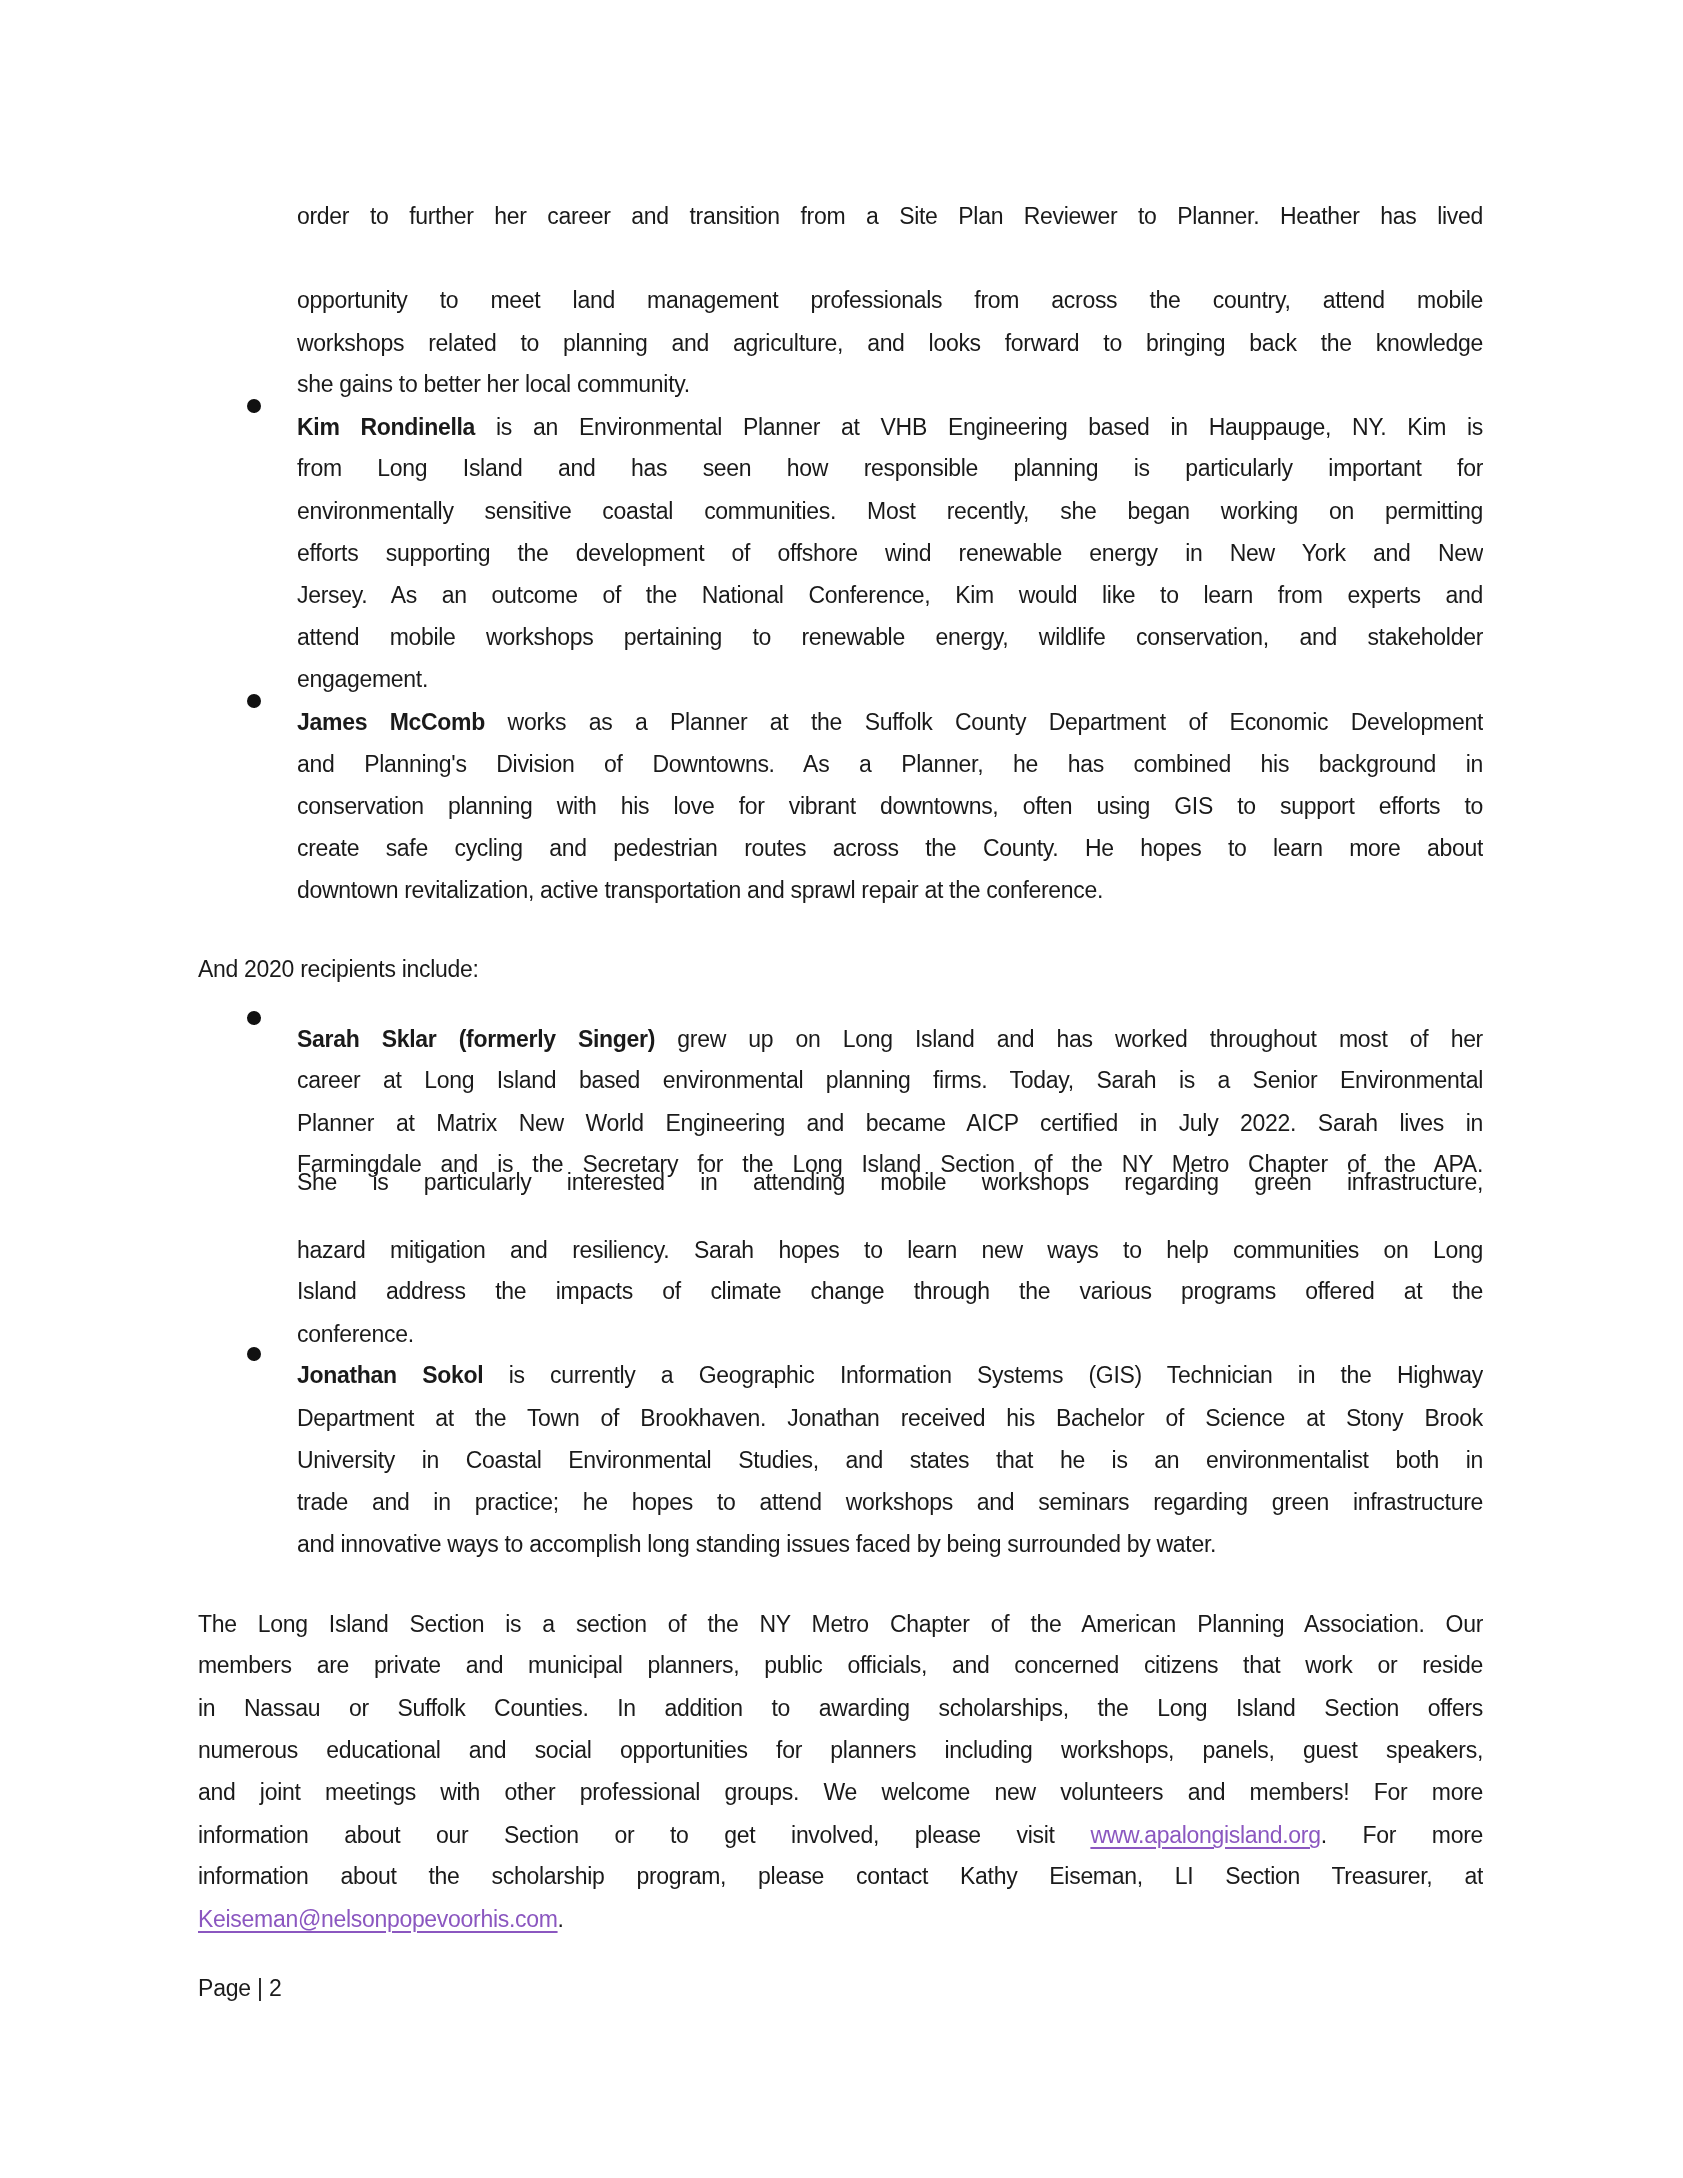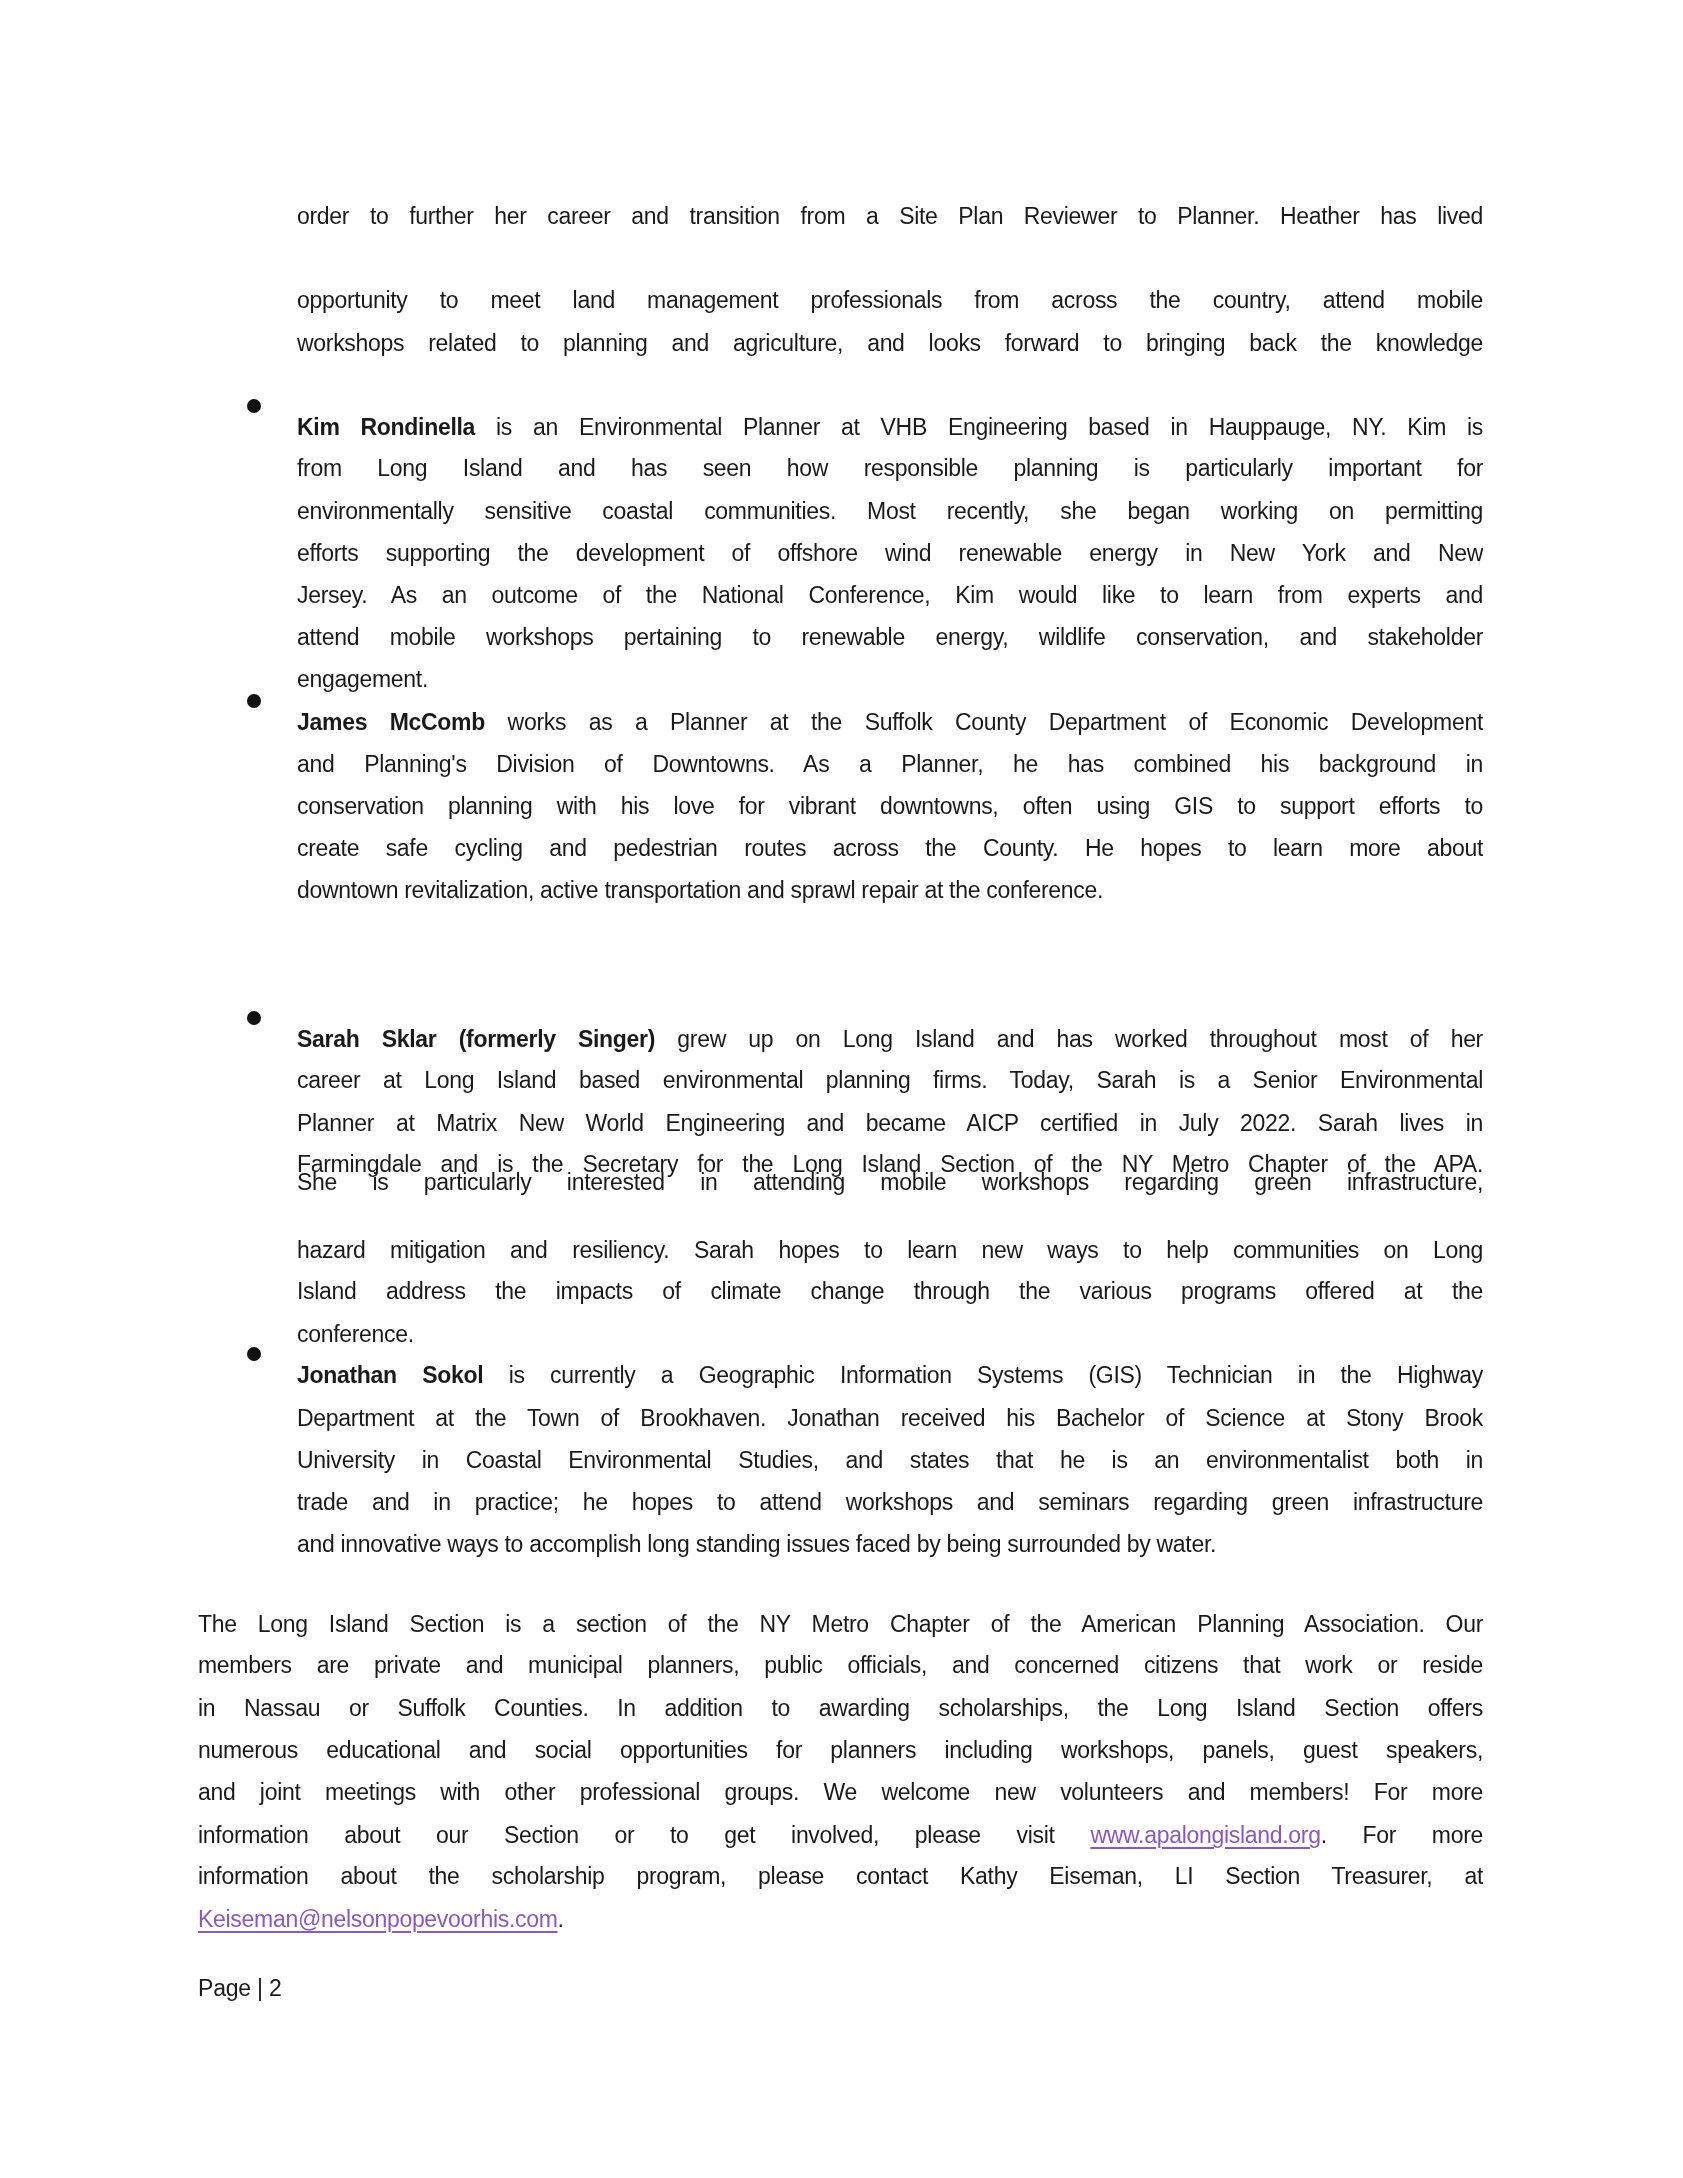--- a/index.html
+++ b/index.html
@@ -17,20 +17,21 @@
   .footer { position: absolute; left: 198px; font-size: 23px; line-height: 42px; height: 42px; letter-spacing: -0.2px; }
 </style>
 </head>
 <body>
 
 <div class="page" style="color: rgb(26, 26, 26);">
 
   <div class="line j in" style="top:195px">order to further her career and transition from a Site Plan Reviewer to Planner.  Heather has lived</div>
   <div class="line j in" style="top:279px">opportunity to meet land management professionals from across the country, attend mobile</div>
   <div class="line j in" style="top:322px">workshops related to planning and agriculture, and looks forward to bringing back the knowledge</div>
+  <div class="line in" style="top:363px">she gains to better her local community.</div>
 
   <div>
     <div class="bullet" style="top:399px"></div>
     <div class="line j in" style="top:406px"><b>Kim Rondinella</b><span> is an Environmental Planner at VHB Engineering based in Hauppauge, NY.  Kim is</span></div>
     <div class="line j in" style="top:447px">from Long Island and has seen how responsible planning is particularly important for</div>
     <div class="line j in" style="top:490px">environmentally sensitive coastal communities.  Most recently, she began working on permitting</div>
     <div class="line j in" style="top:532px">efforts supporting the development of offshore wind renewable energy in New York and New</div>
     <div class="line j in" style="top:574px">Jersey.  As an outcome of the National Conference, Kim would like to learn from experts and</div>
     <div class="line j in" style="top:616px">attend mobile workshops pertaining to renewable energy, wildlife conservation, and stakeholder</div>
     <div class="line in" style="top:658px">engagement.</div>
@@ -38,20 +39,21 @@
 
   <div>
     <div class="bullet" style="top:694px"></div>
     <div class="line j in" style="top:701px"><b>James McComb</b><span> works as a Planner at the Suffolk County Department of Economic Development</span></div>
     <div class="line j in" style="top:743px">and Planning's Division of Downtowns.  As a Planner, he has combined his background in</div>
     <div class="line j in" style="top:785px">conservation planning with his love for vibrant downtowns, often using GIS to support efforts to</div>
     <div class="line j in" style="top:827px">create safe cycling and pedestrian routes across the County.  He hopes to learn more about</div>
     <div class="line in" style="top:869px">downtown revitalization, active transportation and sprawl repair at the conference.</div>
   </div>
 
+  <div class="line out" style="top:948px">And 2020 recipients include:</div>
 
   <div>
     <div class="bullet" style="top:1011px"></div>
     <div class="line j in" style="top:1018px"><b>Sarah Sklar (formerly Singer)</b><span> grew up on Long Island and has worked throughout most of her</span></div>
     <div class="line j in" style="top:1059px">career at Long Island based environmental planning firms.  Today, Sarah is a Senior Environmental</div>
     <div class="line j in" style="top:1102px">Planner at Matrix New World Engineering and became AICP certified in July 2022.  Sarah lives in</div>
     <div class="line j in" style="top:1143px">Farmingdale and is the Secretary for the Long Island Section of the NY Metro Chapter of the APA.</div>
     <div class="line j in" style="top:1161px">She is particularly interested in attending mobile workshops regarding green infrastructure,</div>
     <div class="line j in" style="top:1229px">hazard mitigation and resiliency. Sarah hopes to learn new ways to help communities on Long</div>
     <div class="line j in" style="top:1270px">Island address the impacts of climate change through the various programs offered at the</div>

